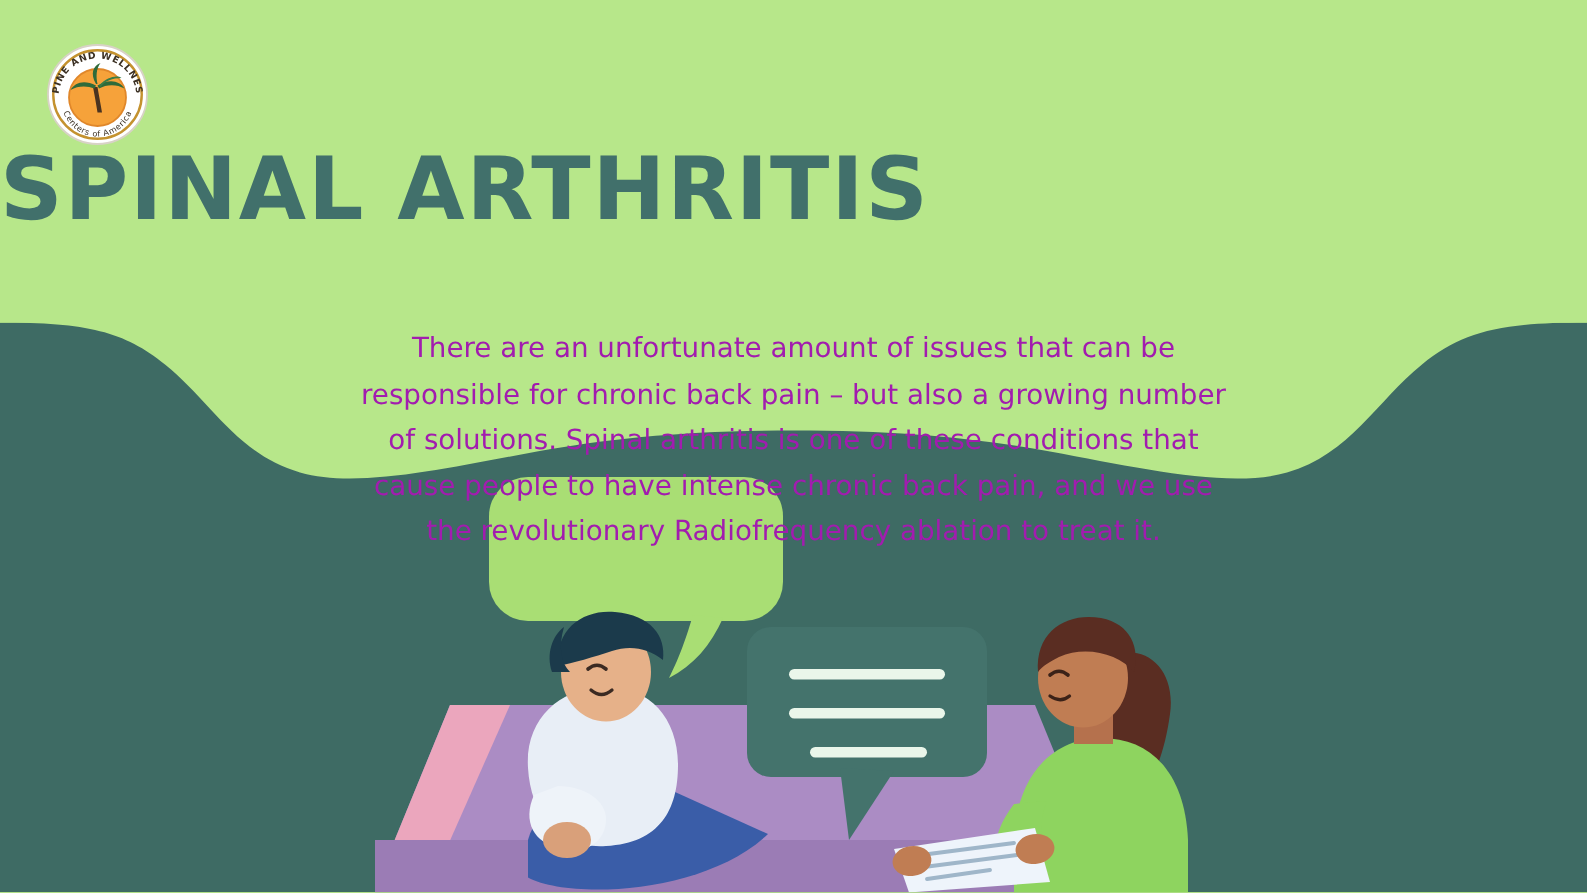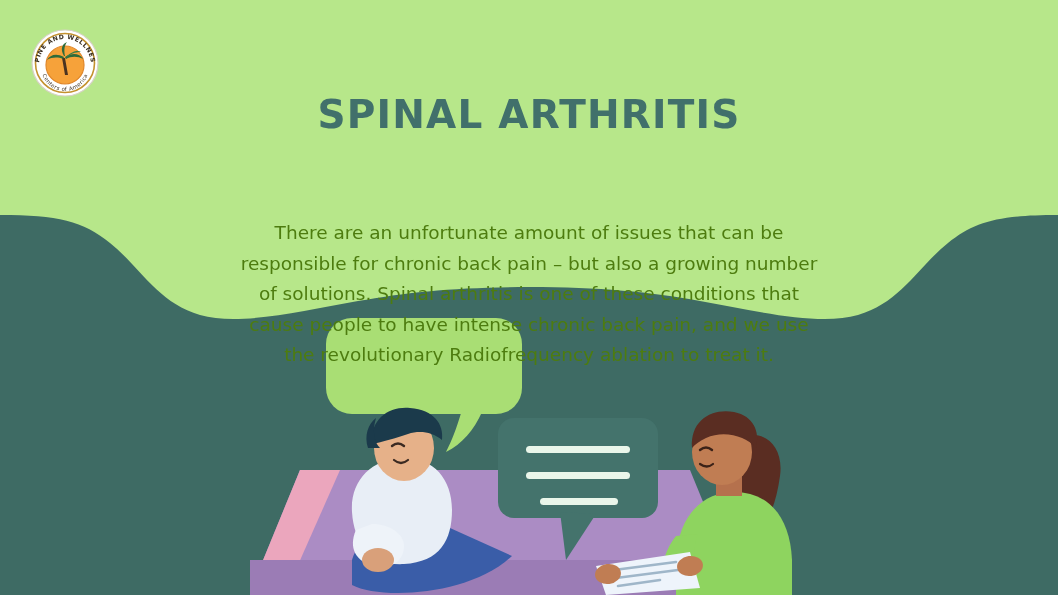--- a/index.html
+++ b/index.html
@@ -30,40 +30,40 @@
     width:94px; height:72px;
     z-index:40;
   }
   .logo svg { display:block; }
 
   
   .title {
     position:absolute;
     left:0; right:0;
     top:92px;
-    text-align:center;
-    font-size:39px;
+    text-align:left;
+    font-size:58px;
     font-weight:bold;
     letter-spacing:1.2px;
     color:#41706b;
     z-index:30;
     font-family:"DejaVu Sans", sans-serif;
   }
 
   
   .body-copy {
     position:absolute;
     left:50%;
     transform:translateX(-50%);
     top:218px;
     width:580px;
     text-align:center;
     font-size:18.5px;
     line-height:30.5px;
-    color:#4d7c0f;
+    color:#a21caf;
     z-index:30;
     font-family:"DejaVu Sans", sans-serif;
   }
 
   
   .illus {
     position:absolute;
     left:0; right:0; bottom:0; top:0;
     z-index:20;
     pointer-events:none;

